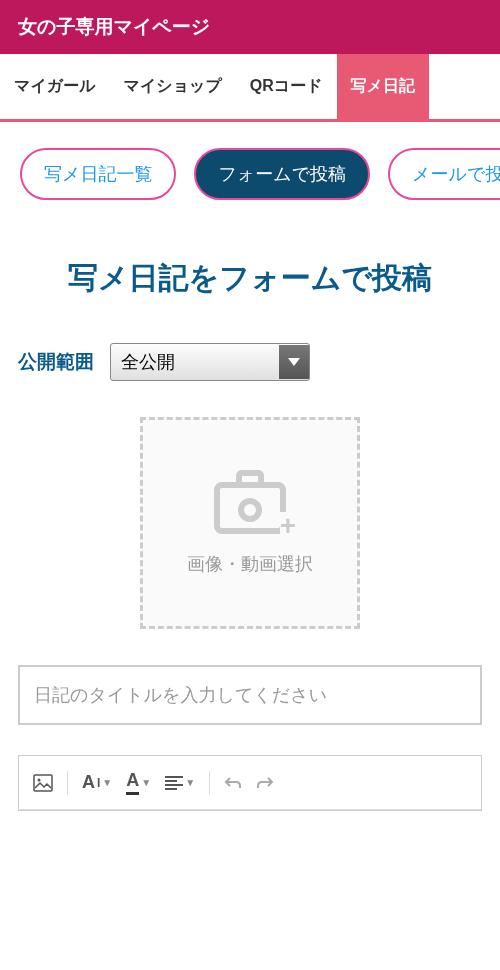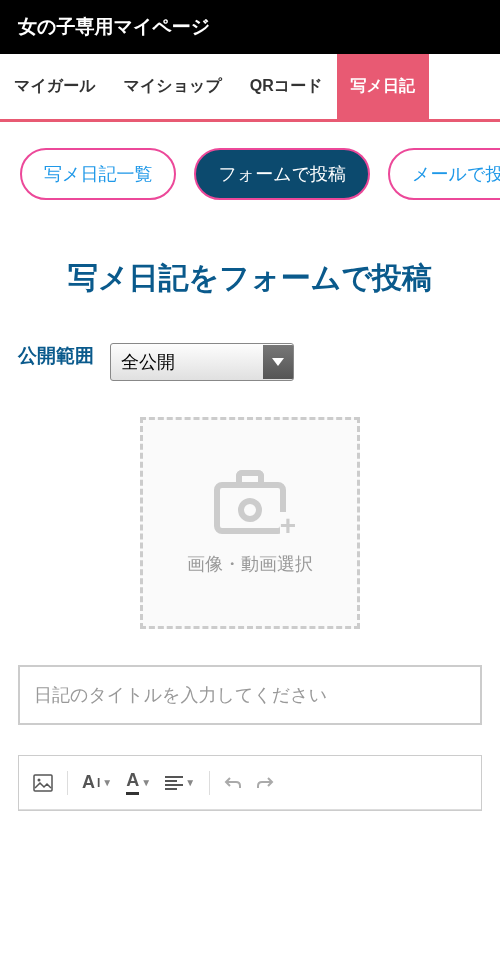--- a/index.html
+++ b/index.html
@@ -1,28 +1,28 @@
 <!DOCTYPE html>
 <html><head>
 <meta charset="utf-8">
 <style>
 *{box-sizing:border-box;margin:0;padding:0;font-family:"Hiragino Sans","Meiryo",sans-serif}
 body{width:500px;height:970px;background:#fff;overflow:hidden}
-.header{background:#000000;color:#fff;padding:14px 18px;font-size:19px;font-weight:bold}
+.header{background:#be185d;color:#fff;padding:14px 18px;font-size:19px;font-weight:bold}
 .nav{display:flex;border-bottom:3px solid #e85a73;overflow:hidden;white-space:nowrap}
 .nav-item{padding:22px 14px;font-size:16px;font-weight:bold;color:#333;cursor:pointer}
 .nav-item.active{background:#e85a73;color:#fff}
 .pillbar{display:flex;gap:18px;padding:26px 20px;overflow:hidden;white-space:nowrap}
 .pill{border:2px solid #ec4899;border-radius:30px;padding:12px 22px;font-size:18px;font-weight:500;color:#1e98e8;cursor:pointer;flex-shrink:0}
 .pill.active{background:#0c4a6e;color:#fff}
 .main{padding:0 18px}
 .title{color:#0a5a8c;font-size:30px;font-weight:bold;text-align:center;margin:32px 0 44px}
-.row{display:flex;gap:16px;margin-bottom:36px}
+.row{display:flex;align-items:center;gap:16px;margin-bottom:36px}
 .label{color:#0a5a8c;font-size:19px;font-weight:bold}
-.select{display:flex;align-items:center;border:1px solid #888;border-radius:3px;overflow:hidden;width:184px;cursor:pointer;background:linear-gradient(#fdfdfd,#e0e0e0)}
+.select{display:flex;align-items:center;border:1px solid #888;border-radius:3px;overflow:hidden;width:200px;cursor:pointer;background:linear-gradient(#fdfdfd,#e0e0e0)}
 .select-val{flex:1;padding:6px 10px;font-size:18px}
 .select-btn{width:30px;height:34px;background:linear-gradient(#777,#555);display:flex;align-items:center;justify-content:center}
 .tri{width:0;height:0;border-left:6px solid transparent;border-right:6px solid transparent;border-top:8px solid #fff}
 .upload{width:220px;height:212px;margin:0 auto 36px;border:3px dashed #ccc;display:flex;flex-direction:column;align-items:center;justify-content:center;gap:18px;cursor:pointer;background:#fafafa}
 .up-label{color:#999;font-size:18px}
 .input{width:100%;border:2px solid #ccc;padding:16px 14px;font-size:18px;margin-bottom:30px;color:#999}
 .editor{border:1px solid #ccc}
 .toolbar{display:flex;align-items:center;border-bottom:1px solid #ddd;padding:8px 10px;gap:6px}
 .tbtn{padding:6px 4px;display:flex;align-items:center;gap:2px;color:#555;cursor:pointer;font-size:18px}
 .sep{width:1px;height:24px;background:#ddd;margin:0 4px}

